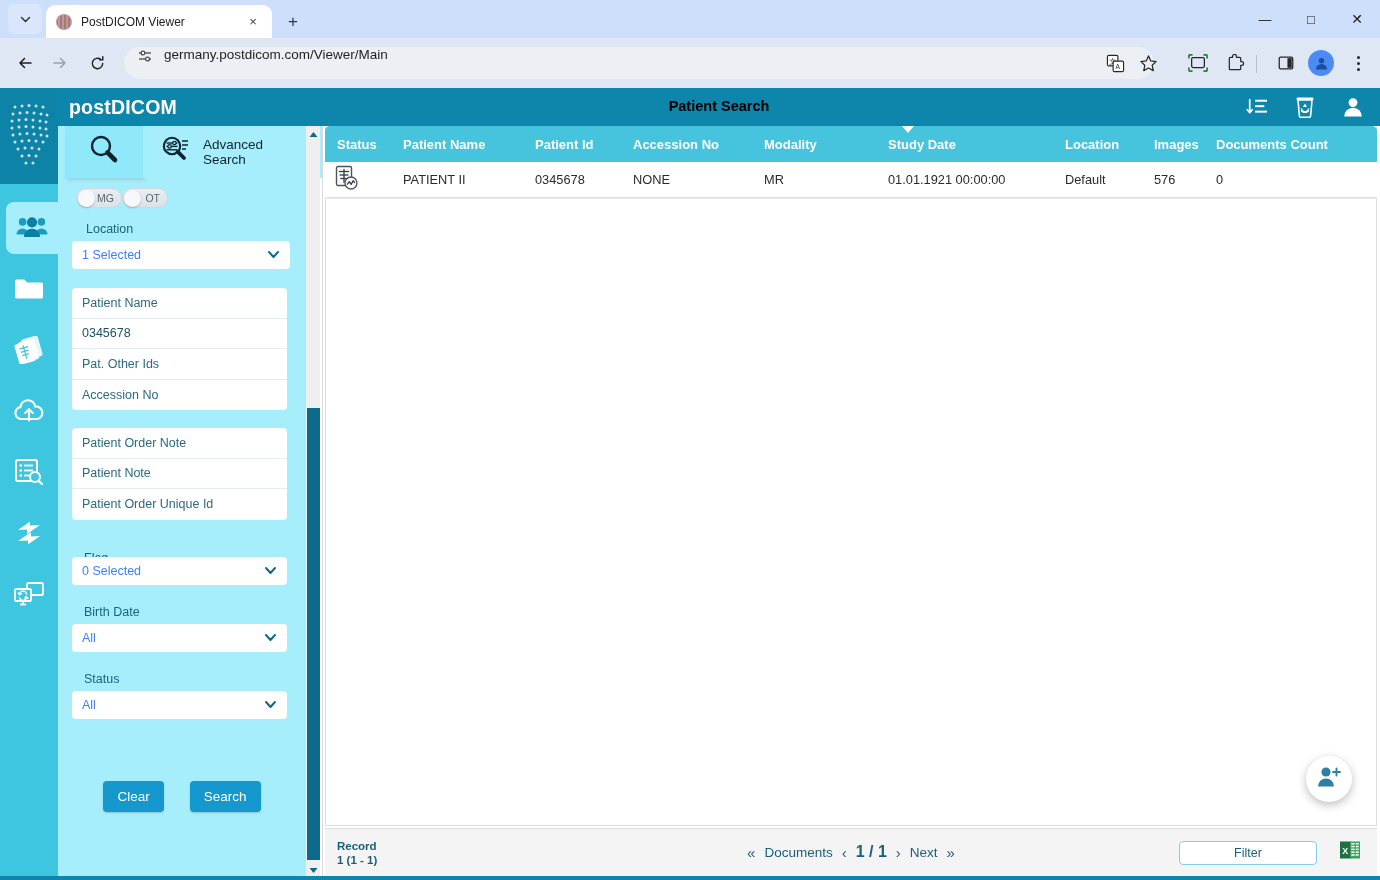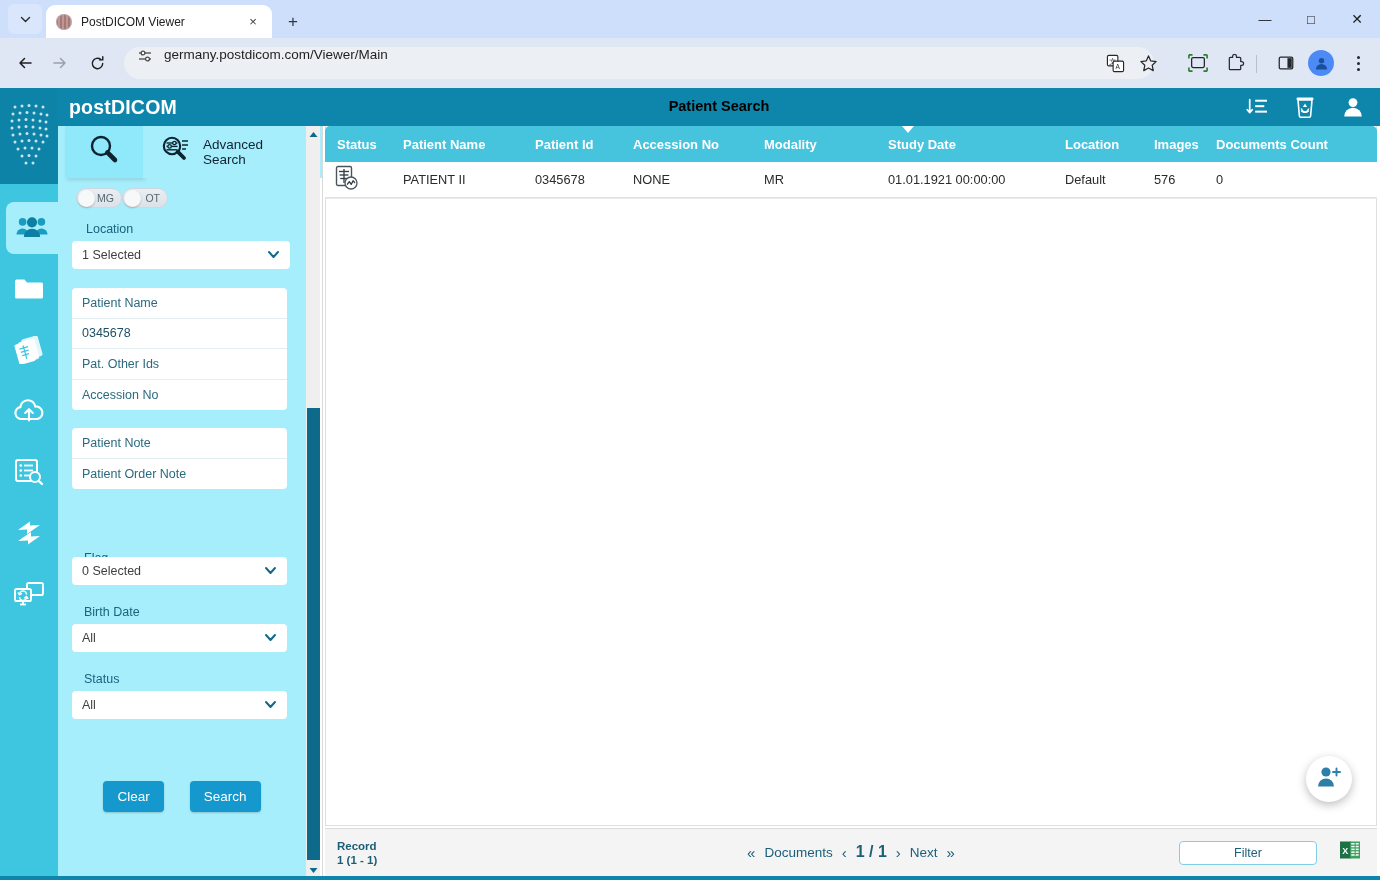--- a/index.html
+++ b/index.html
@@ -167,21 +167,21 @@
     content:""; position:absolute; left:1px; top:1px; width:17px; height:17px;
     border-radius:50%; background:#f6f8f9; box-shadow:0 1px 2px rgba(0,0,0,.22);
   }
 
   .fld-label {
     position:absolute; font-size:12.5px; color:#19647e;
   }
   .select-box {
     position:absolute; height:28px; background:#fff; border-radius:4px;
     display:flex; align-items:center; padding:0 10px;
-    font-size:12.5px; color:#404040;
+    font-size:12.5px; color:#3b82f6;
   }
   .select-box .chev {
     position:absolute; right:10px; top:7px; width:13px; height:13px;
   }
   .input-group {
     position:absolute; background:#fff; border-radius:4px; overflow:hidden;
   }
   .input-row {
     height:30.5px; display:flex; align-items:center; padding:0 10px;
     font-size:12.5px; color:#2b6b80; border-bottom:1px solid #e3eef2;
@@ -618,22 +618,23 @@
           </div>
 
           <div class="input-group" style="left:14px; top:110px; width:215px;">
             <div class="input-row">Patient Name</div>
             <div class="input-row filled">0345678</div>
             <div class="input-row">Pat. Other Ids</div>
             <div class="input-row">Accession No</div>
           </div>
 
           <div class="input-group" style="left:14px; top:250px; width:215px;">
+            <div class="input-row">Patient Order Note</div>
             <div class="input-row">Patient Note</div>
-            <div class="input-row">Patient Order Note</div>
+            <div class="input-row">Patient Order Unique Id</div>
           </div>
 
           <div class="fld-label" style="left:26px; top:373px;">Flag</div>
           <div class="select-box" style="left:14px; top:379px; width:215px;">
             <span>0 Selected</span>
             <span class="chev">
               <svg width="13" height="13" viewBox="0 0 13 13">
                   <path d="M2 4 L6.5 9 L11 4" stroke="#0e6a8a" stroke-width="2" fill="none" stroke-linecap="round" stroke-linejoin="round"></path>
                 </svg>
             </span>

